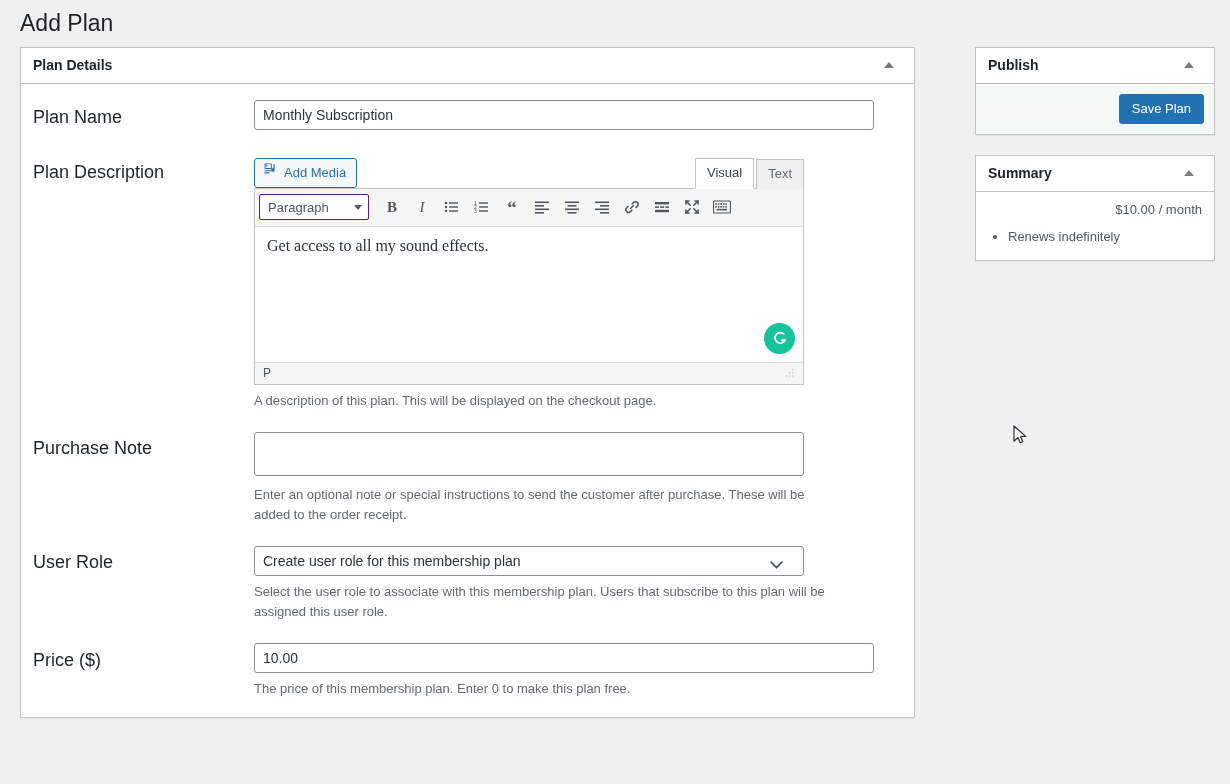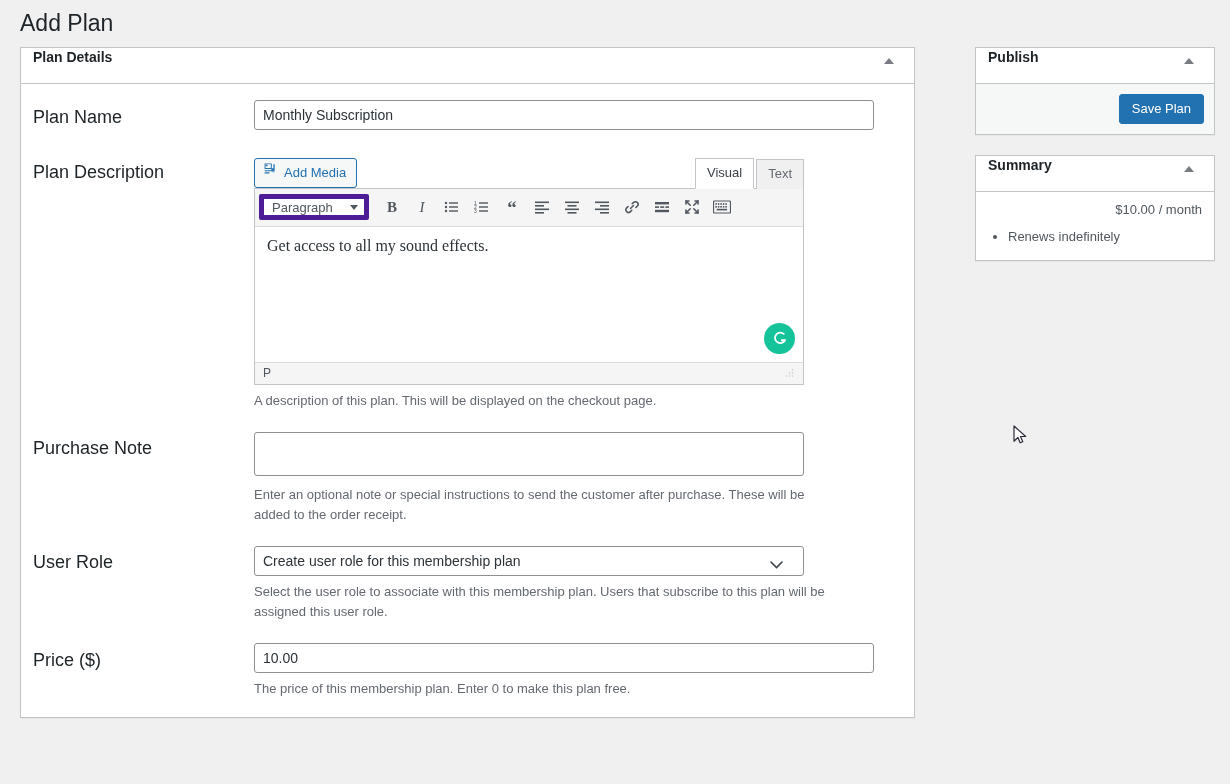--- a/index.html
+++ b/index.html
@@ -30,21 +30,21 @@
   .col-side { width: 280px; flex: 0 0 280px; padding-left: 40px; }
 
   .postbox {
     background: #fff;
     border: 1px solid #c3c4c7;
     margin-bottom: 20px;
     box-shadow: 0 1px 1px rgba(0,0,0,.04);
   }
   .postbox-header {
     display: flex;
-    align-items: flex-start;
+    align-items: center;
     justify-content: space-between;
     border-bottom: 1px solid #c3c4c7;
     height: 36px;
     padding: 0 12px;
   }
   .postbox-title {
     font-size: 14px;
     font-weight: bold;
     color: #1d2327;
     line-height: 1.4;
@@ -158,21 +158,21 @@
 
   .editor-box { border: 1px solid #c3c4c7; background: #fff; }
   .mce-toolbar {
     display: flex; align-items: center; gap: 0;
     border-bottom: 1px solid #ddd;
     background: #f5f5f5;
     padding: 4px 4px;
     height: 38px;
   }
   .mce-select {
-    border: 5px solid #4c1d95;
+    border: 1px solid #4c1d95;
     background: #fff;
     height: 26px;
     min-width: 110px;
     display: flex; align-items: center; justify-content: space-between;
     padding: 0 6px 0 8px;
     font-size: 13px; color: #50575e;
     border-radius: 2px;
     margin-right: 8px;
     cursor: pointer;
   }

